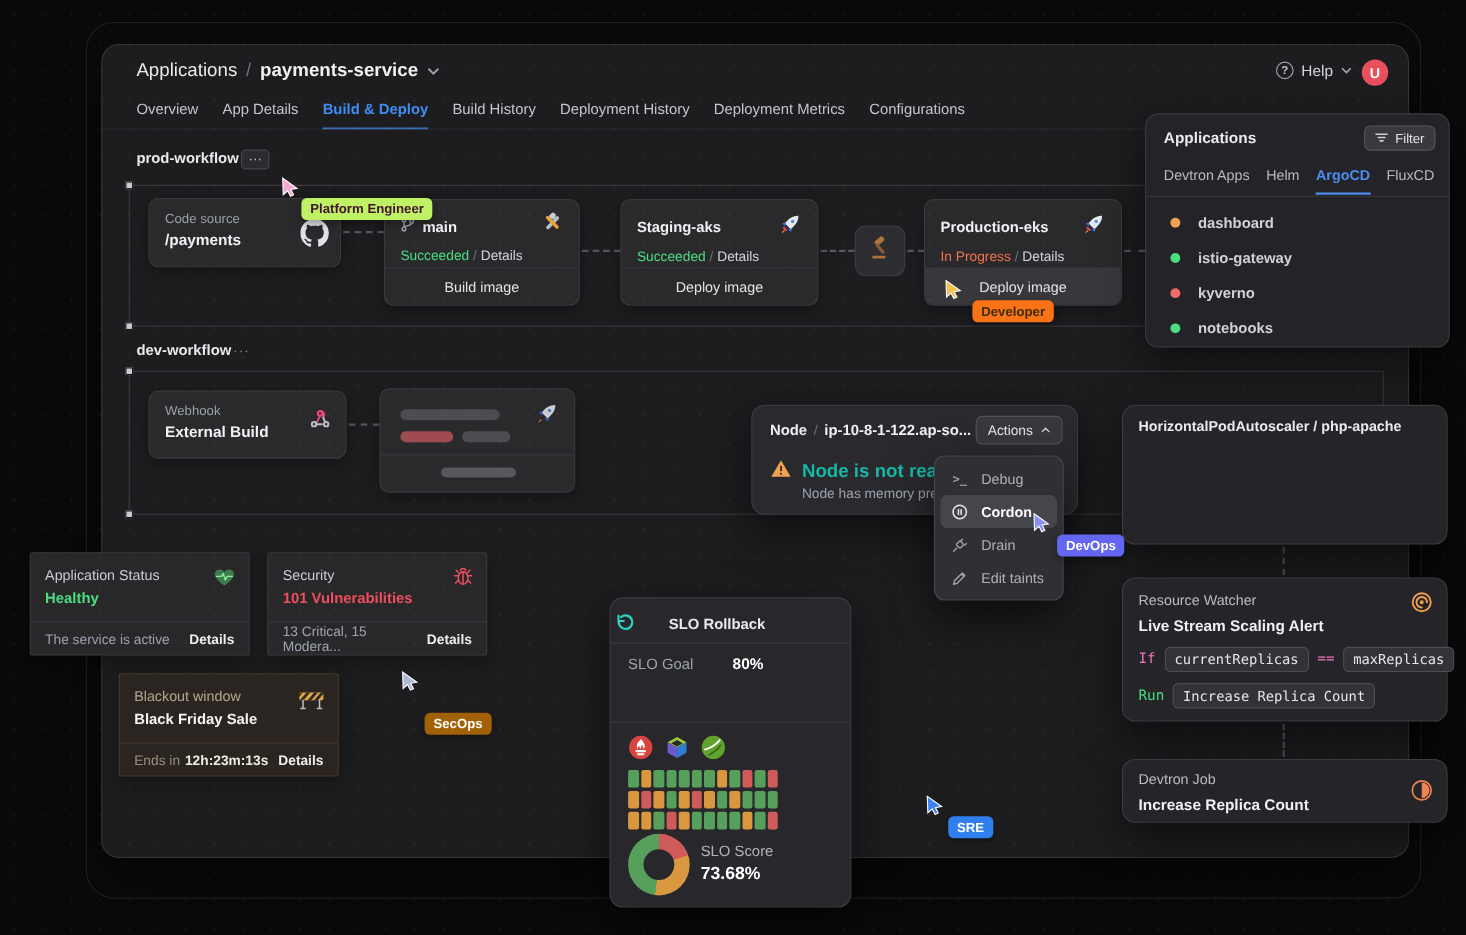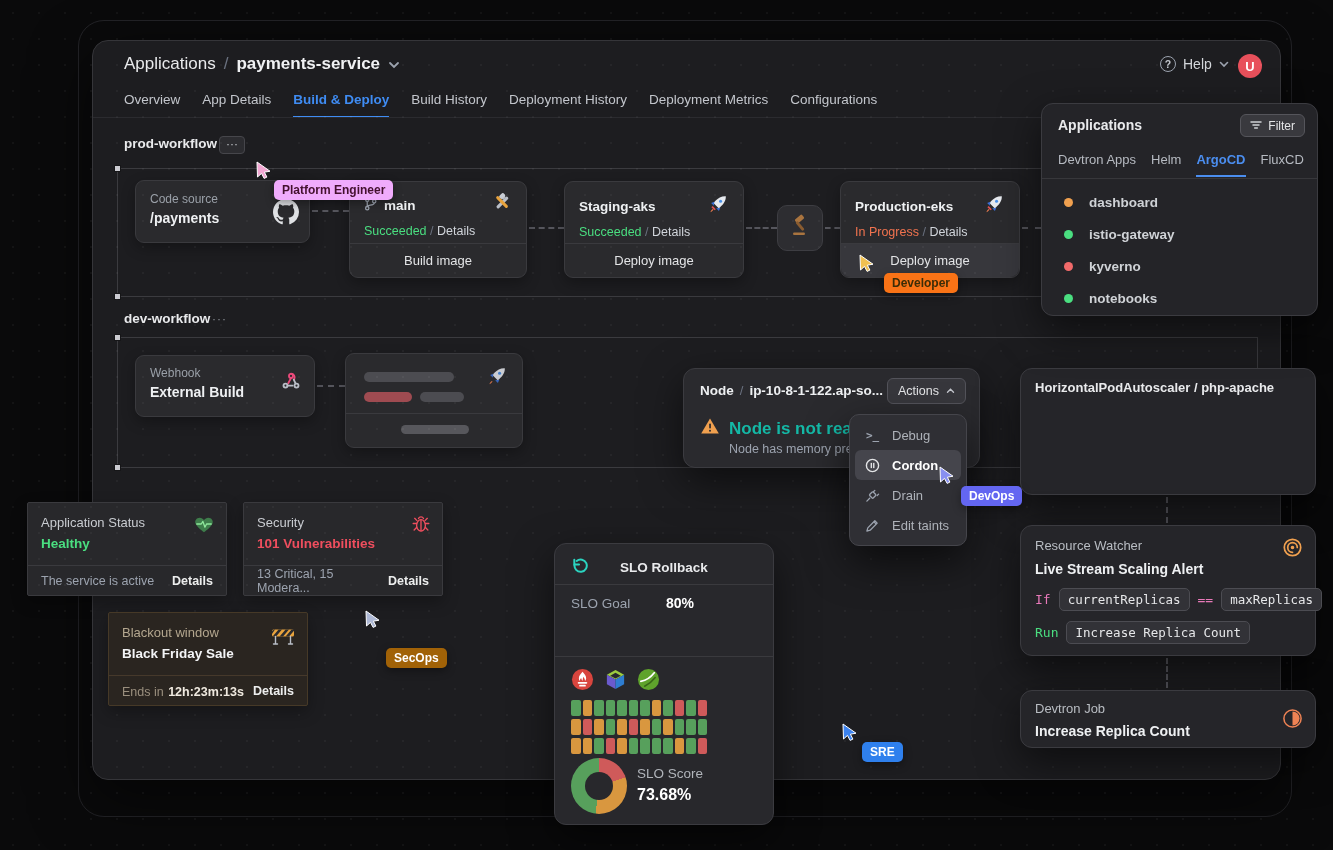--- a/index.html
+++ b/index.html
@@ -445,21 +445,21 @@
         <path d="M5.5 12.5v7 M20.5 12.5v7 M3.5 20h4 M18.5 20h4" stroke="#b9bec7" stroke-width="1.4" stroke-linecap="round"></path>
       </svg>
   </span>
   <div class="stat-footer" style="border-color:#46392b;">
     <span><span class="blk-ends">Ends in</span> <span class="blk-count">12h:23m:13s</span></span>
     <span class="foot-link">Details</span>
   </div>
 </div>
 
 <div class="abs panel" style="left:554px; top:543px; width:220px; height:282px; background:#28282c; z-index:6;">
-  <div class="abs slo-header" style="left:16px; top:13px;gap:32px;">
+  <div class="abs slo-header" style="left:4px; top:13px;gap:32px;">
     <span><svg width="17" height="17" viewBox="0 0 18 18" fill="none" stroke="#2bd4c0" stroke-width="2.1" stroke-linecap="round">
           <path d="M3.5 3v5h5"></path>
           <path d="M3.8 8A6.5 6.5 0 1 0 6 4.2"></path>
         </svg></span>
     <span>SLO Rollback</span>
   </div>
   <div class="divider abs" style="left:0; top:40px; width:218px;"></div>
   <div class="abs goal-label" style="left:16px; top:52px;">SLO Goal</div>
   <div class="abs goal-value" style="left:111px; top:51px;">80%</div>
   <div class="skelbar" style="left:570px; top:617px; width:84px;"></div>
@@ -565,21 +565,21 @@
         <path d="M11 3.6a7.4 7.4 0 0 1 0 14.8z" fill="#ef8354"></path>
       </svg>
   </span>
 </div>
 
 <span class="cursor" style="left:255px; top:161px;">
   <svg width="19" height="19" viewBox="0 0 19 19">
       <path d="M2 1l0.5 15 4-3.6 2.6 5 2.8-1.3-2.5-4.9 5.6-1z" fill="#f2a7d3" stroke="#fff" stroke-width="1"></path>
     </svg>
 </span>
-<span class="pill" style="left: 274px; top: 180px; background-color: #f0abfc; color: rgb(68, 16, 46);">Platform Engineer</span>
+<span class="pill" style="left: 274px; top: 180px; background-color: #bef264; color: rgb(68, 16, 46);">Platform Engineer</span>
 
 <span class="cursor" style="left:858px; top:254px;">
   <svg width="19" height="19" viewBox="0 0 19 19">
       <path d="M2 1l0.5 15 4-3.6 2.6 5 2.8-1.3-2.5-4.9 5.6-1z" fill="#f0c050" stroke="#fff" stroke-width="1"></path>
     </svg>
 </span>
 <span class="pill" style="left: 884px; top: 273px; background-color: #f97316; color: rgb(60, 45, 7);">Developer</span>
 
 <span class="cursor" style="left:938px; top:466px;">
   <svg width="19" height="19" viewBox="0 0 19 19">

